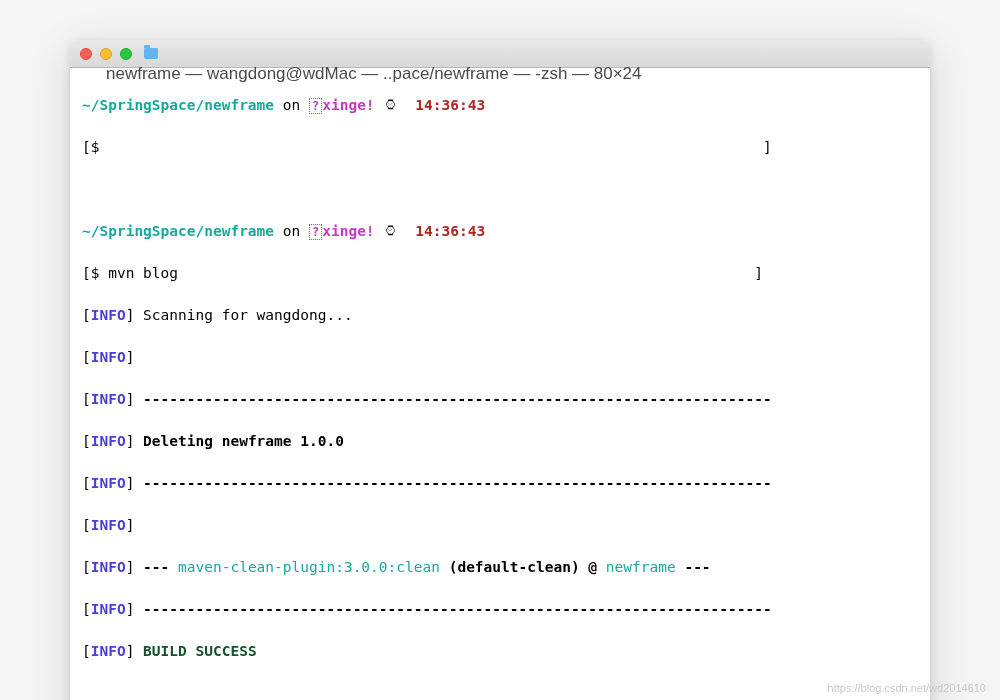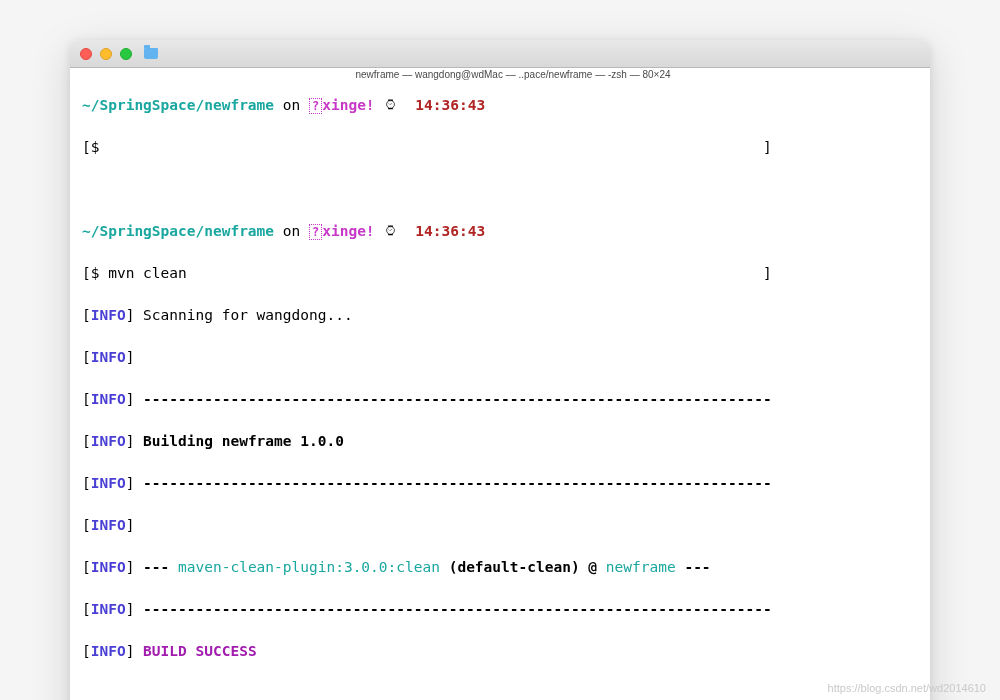--- a/index.html
+++ b/index.html
@@ -54,22 +54,21 @@
       position: absolute;
       top: -3px;
       left: 0;
       width: 6px;
       height: 3px;
       background: #62b4f0;
       border-radius: 1px 1px 0 0;
     }
     .title-text {
       flex: 1;
-      text-align: center;
-      font-size: 10px;
+      font-size: 17px;
       color: #4a4a4a;
       margin-left: -60px;
       margin-top: 41px;
     }
     .terminal-body {
       padding: 6px 12px 14px 12px;
       font-family: "Menlo", "Monaco", "Consolas", monospace;
       font-size: 14.5px;
       line-height: 1.45;
       color: #000;
@@ -81,21 +80,21 @@
     .c-cwd { color: #1aa7a0; font-weight: bold; }
     .c-on { color: #000; text-align: center; }
     .c-branch { color: #c838c8; font-weight: bold; }
     .c-box { border: 1px dotted #c838c8; padding: 0 2px; font-size: 12px; }
     .c-time { color: #b02424; font-weight: bold; }
     .c-bracket { color: #000; }
     .c-info { color: #4a3fd4; font-weight: bold; margin-top: 20px; }
     .c-bold { font-weight: bold; }
     .c-plugin { color: #1aa7a0; }
     .c-artifact { color: #1aa7a0; }
-    .c-success { color: #a21caf; font-weight: bold; }
+    .c-success { color: #14532d; font-weight: bold; }
     .c-dashes { color: #000; font-weight: bold; }
     .watermark {
       position: fixed;
       bottom: 6px;
       right: 14px;
       font-size: 11px;
       color: #c9c9c9;
       font-family: sans-serif;
     }
   </style>
@@ -111,25 +110,25 @@
     </div>
     <div class="folder-icon"></div>
     <div class="title-text">newframe — wangdong@wdMac — ..pace/newframe — -zsh — 80×24</div>
   </div>
 
   <div class="terminal-body">
 <span class="line"><span class="c-cwd">~/SpringSpace/newframe</span><span class="c-on"> on </span><span class="c-branch"><span class="c-box">?</span><span>xinge!</span></span> <span>⌚︎</span>  <span class="c-time">14:36:43</span></span>
 <span class="line"><span>[</span><span>$</span><span></span>                                                                            <span>]</span></span>
 <span class="line"> </span>
 <span class="line"><span class="c-cwd">~/SpringSpace/newframe</span><span class="c-on"> on </span><span class="c-branch"><span class="c-box">?</span><span>xinge!</span></span> <span>⌚︎</span>  <span class="c-time">14:36:43</span></span>
-<span class="line"><span>[</span><span>$</span><span> mvn clean</span>                                                                  <span>]</span></span>
+<span class="line"><span>[</span><span>$</span><span> mvn blog</span>                                                                  <span>]</span></span>
 <span class="line"><span class="c-bracket">[</span><span class="c-info">INFO</span><span class="c-bracket">]</span><span> Scanning for wangdong...</span></span>
 <span class="line"><span class="c-bracket">[</span><span class="c-info">INFO</span><span class="c-bracket">]</span></span>
 <span class="line"><span class="c-bracket">[</span><span class="c-info">INFO</span><span class="c-bracket">]</span><span class="c-dashes"> ------------------------------------------------------------------------</span></span>
-<span class="line"><span class="c-bracket">[</span><span class="c-info">INFO</span><span class="c-bracket">]</span><span class="c-bold"> Building newframe 1.0.0</span></span>
+<span class="line"><span class="c-bracket">[</span><span class="c-info">INFO</span><span class="c-bracket">]</span><span class="c-bold"> Deleting newframe 1.0.0</span></span>
 <span class="line"><span class="c-bracket">[</span><span class="c-info">INFO</span><span class="c-bracket">]</span><span class="c-dashes"> ------------------------------------------------------------------------</span></span>
 <span class="line"><span class="c-bracket">[</span><span class="c-info">INFO</span><span class="c-bracket">]</span></span>
 <span class="line"><span class="c-bracket">[</span><span class="c-info">INFO</span><span class="c-bracket">]</span><span class="c-bold"> --- </span><span class="c-plugin">maven-clean-plugin:3.0.0:clean</span><span class="c-bold"> (default-clean) @ </span><span class="c-artifact">newframe</span><span class="c-bold"> ---</span></span>
 <span class="line"><span class="c-bracket">[</span><span class="c-info">INFO</span><span class="c-bracket">]</span><span class="c-dashes"> ------------------------------------------------------------------------</span></span>
 <span class="line"><span class="c-bracket">[</span><span class="c-info">INFO</span><span class="c-bracket">]</span><span class="c-success"> BUILD SUCCESS</span></span>
 
 
 
 
 

